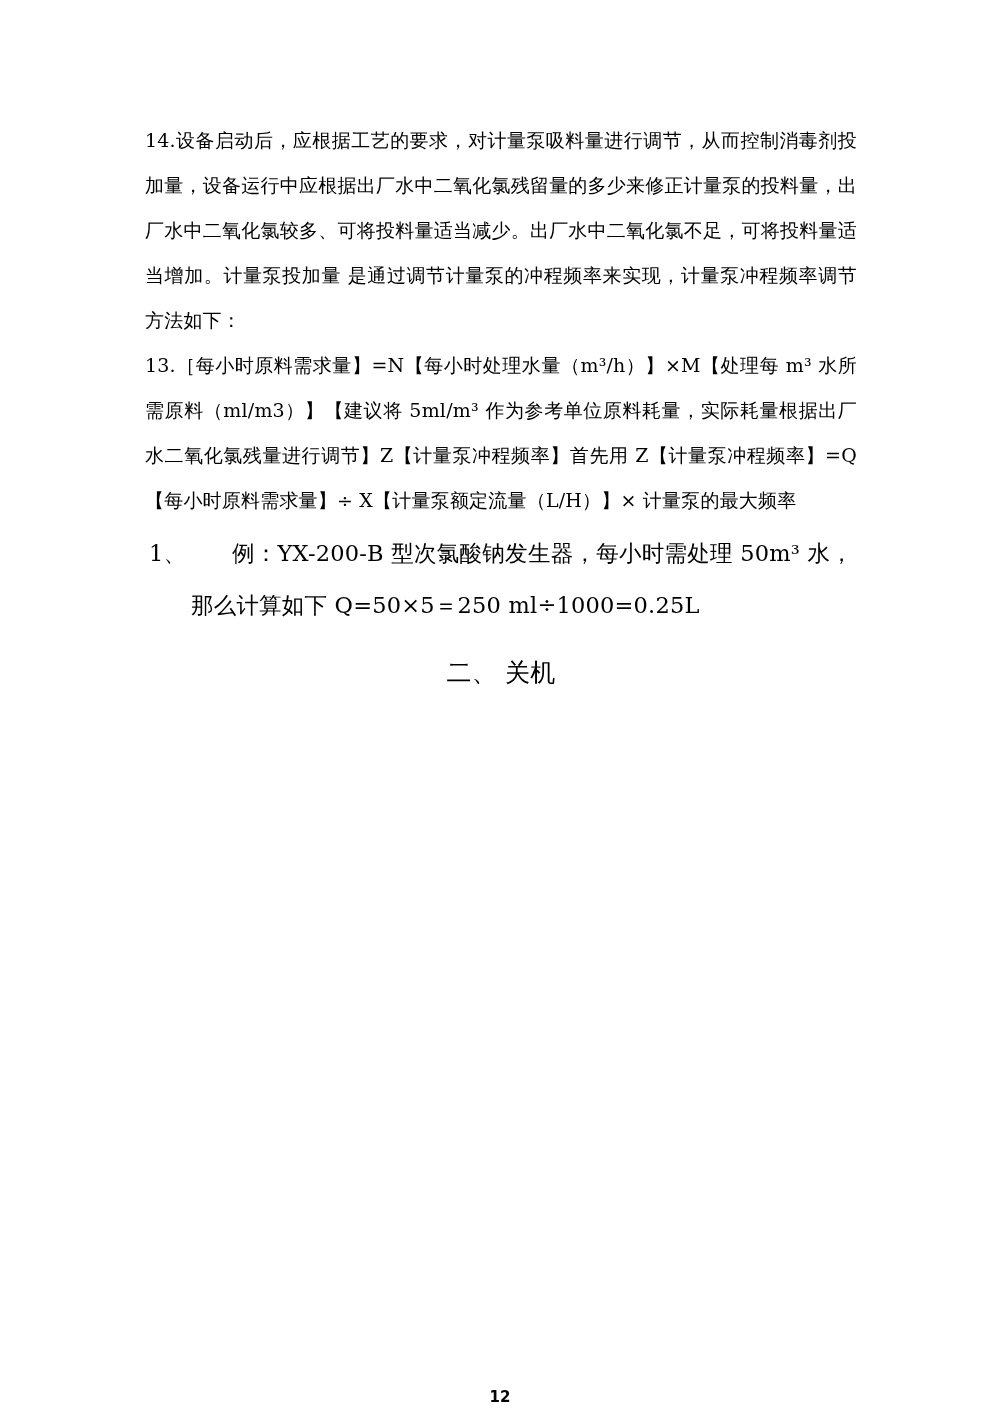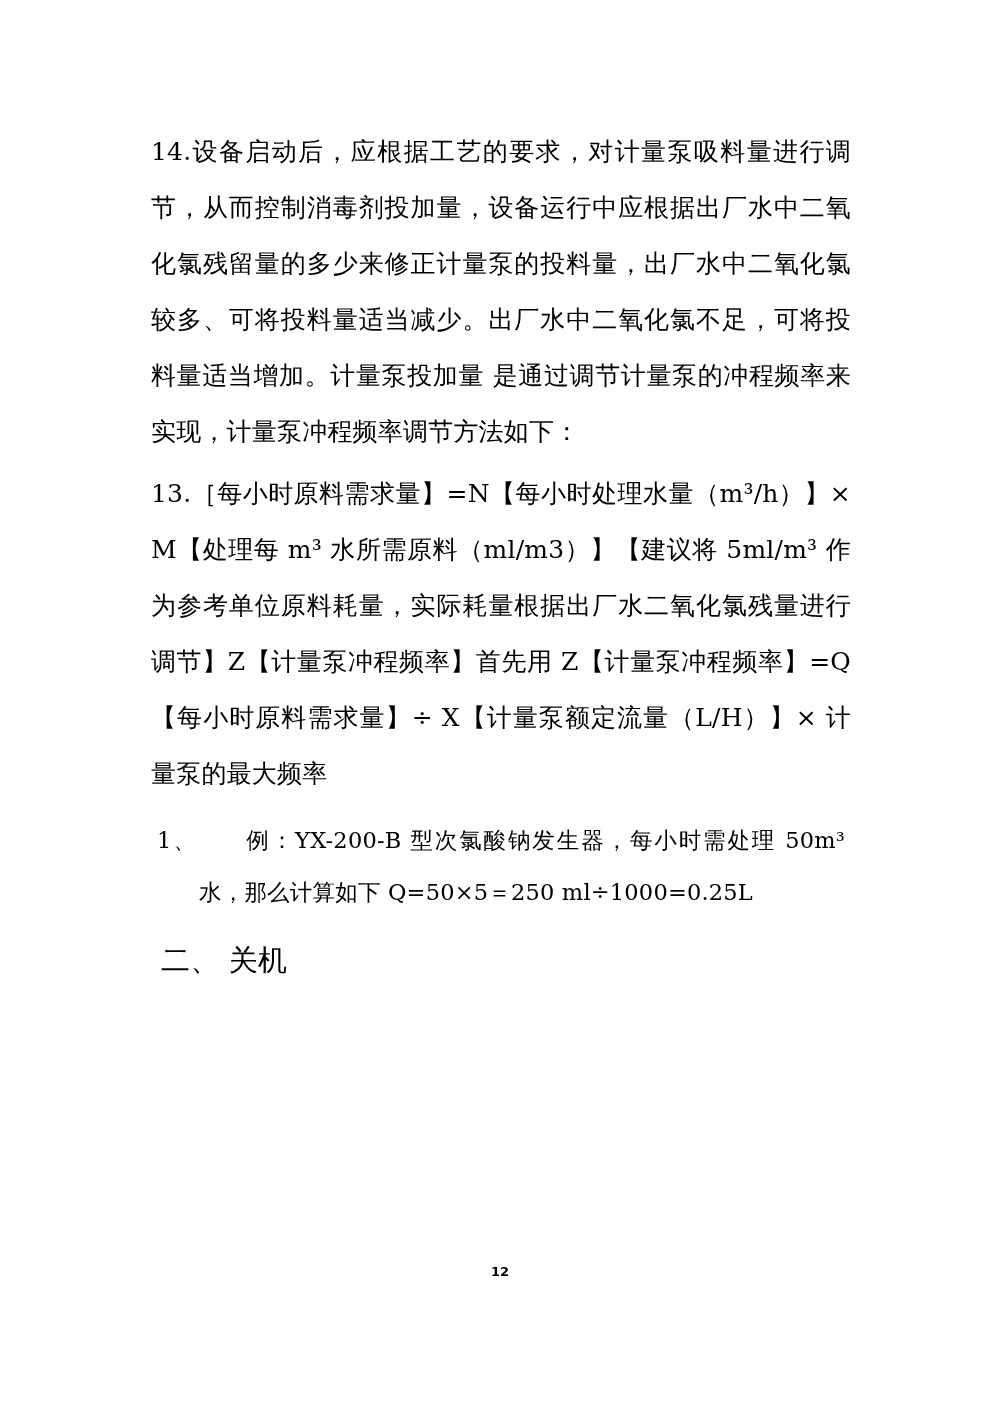--- a/index.html
+++ b/index.html
@@ -17,61 +17,62 @@
     font-family: "DejaVu Serif", "Liberation Serif", serif;
     color: #000000;
   }
   .content {
     position: absolute;
     left: 145px;
     top: 118px;
     width: 712px;
   }
   .para {
-    font-size: 25px;
-    line-height: 56px;
+    font-size: 19px;
+    line-height: 45px;
     text-align: justify;
     text-justify: inter-ideograph;
-    margin: 6px;
+    margin: 0;
     letter-spacing: 0.2px;
     white-space: pre-wrap;
     word-break: break-all;
   }
   
   .body-para {
     text-indent: 0;
   }
   
   .list-item {
     font-size: 22.5px;
     line-height: 52px;
-    margin: 12px;
+    margin: 4px;
     padding-left: 42px;
     text-indent: -42px;
     text-align: justify;
     text-justify: inter-ideograph;
     white-space: pre-wrap;
     word-break: break-all;
     letter-spacing: 0.2px;
   }
   .section-head {
-    font-size: 29px;
+    font-size: 25px;
     line-height: 52px;
     margin: 16px;
     letter-spacing: 0.2px;
     white-space: pre-wrap;
+    text-align: center;
   }
   .page-number {
     position: absolute;
     left: 0;
     right: 0;
-    top: 1264px;
+    top: 1388px;
     text-align: center;
     font-family: "DejaVu Sans", "Liberation Sans", sans-serif;
-    font-size: 13px;
+    font-size: 15px;
     font-weight: bold;
     color: #000000;
   }
 </style>
 </head>
 <body>
 
 <div class="page">
   <div class="content">
 

